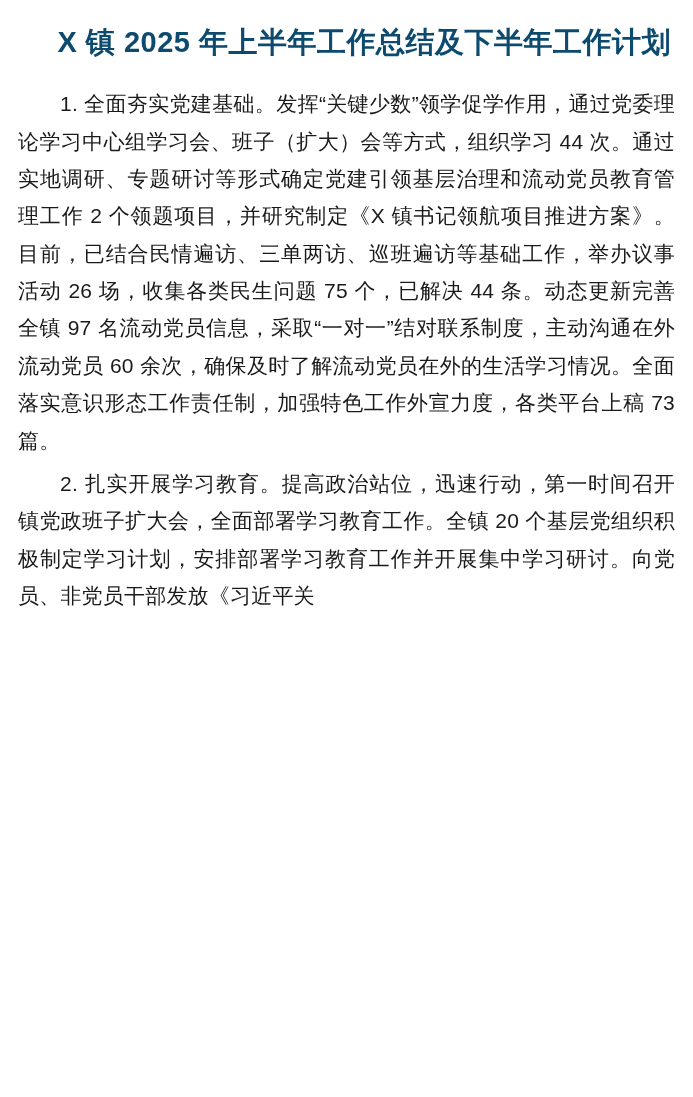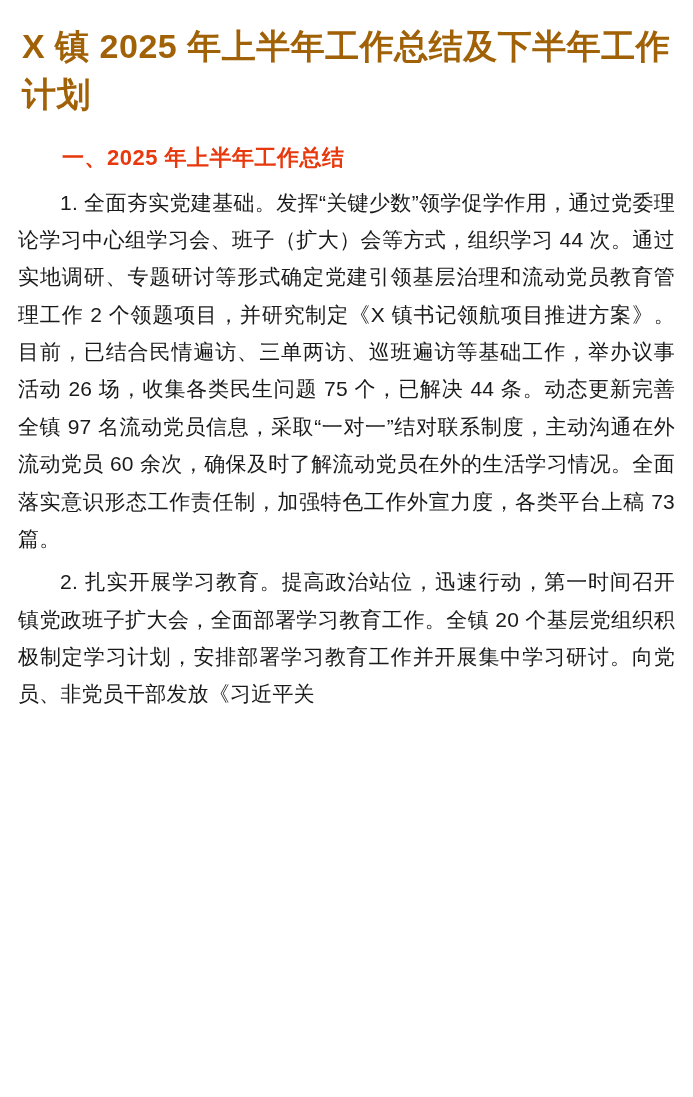--- a/index.html
+++ b/index.html
@@ -15,25 +15,25 @@
     -webkit-font-smoothing: antialiased;
   }
   .page {
     width: 693px;
     min-height: 1097px;
     box-sizing: border-box;
     padding: 22px 18px 10px 18px;
     background: #ffffff;
   }
   .doc-title {
-    font-size: 34px;
+    font-size: 29px;
     font-weight: bold;
     line-height: 1.42;
-    text-align: left;
-    color: #a16207;
+    text-align: right;
+    color: #0c4a6e;
     letter-spacing: 0.5px;
     margin: 0 4px 22px 4px;
   }
   .section-heading {
     font-size: 22px;
     font-weight: bold;
     color: #e8380d;
     line-height: 1.5;
     margin: 0 0 10px 0;
     text-indent: 44px;
@@ -50,20 +50,19 @@
     letter-spacing: 0.2px;
   }
 </style>
 </head>
 <body>
 
 <div class="page">
 
   <h1 class="doc-title">X 镇 2025 年上半年工作总结及下半年工作计划</h1>
 
-  <h2 class="section-heading" style="color: rgb(232, 56, 13);">一、2025 年上半年工作总结</h2>
 
 
   <p class="para">1. 全面夯实党建基础。发挥“关键少数”领学促学作用，通过党委理论学习中心组学习会、班子（扩大）会等方式，组织学习 44 次。通过实地调研、专题研讨等形式确定党建引领基层治理和流动党员教育管理工作 2 个领题项目，并研究制定《X 镇书记领航项目推进方案》。目前，已结合民情遍访、三单两访、巡班遍访等基础工作，举办议事活动 26 场，收集各类民生问题 75 个，已解决 44 条。动态更新完善全镇 97 名流动党员信息，采取“一对一”结对联系制度，主动沟通在外流动党员 60 余次，确保及时了解流动党员在外的生活学习情况。全面落实意识形态工作责任制，加强特色工作外宣力度，各类平台上稿 73 篇。</p>
 
   <p class="para">2. 扎实开展学习教育。提高政治站位，迅速行动，第一时间召开镇党政班子扩大会，全面部署学习教育工作。全镇 20 个基层党组织积极制定学习计划，安排部署学习教育工作并开展集中学习研讨。向党员、非党员干部发放《习近平关</p>
 
 </div>
 
 </body></html>

